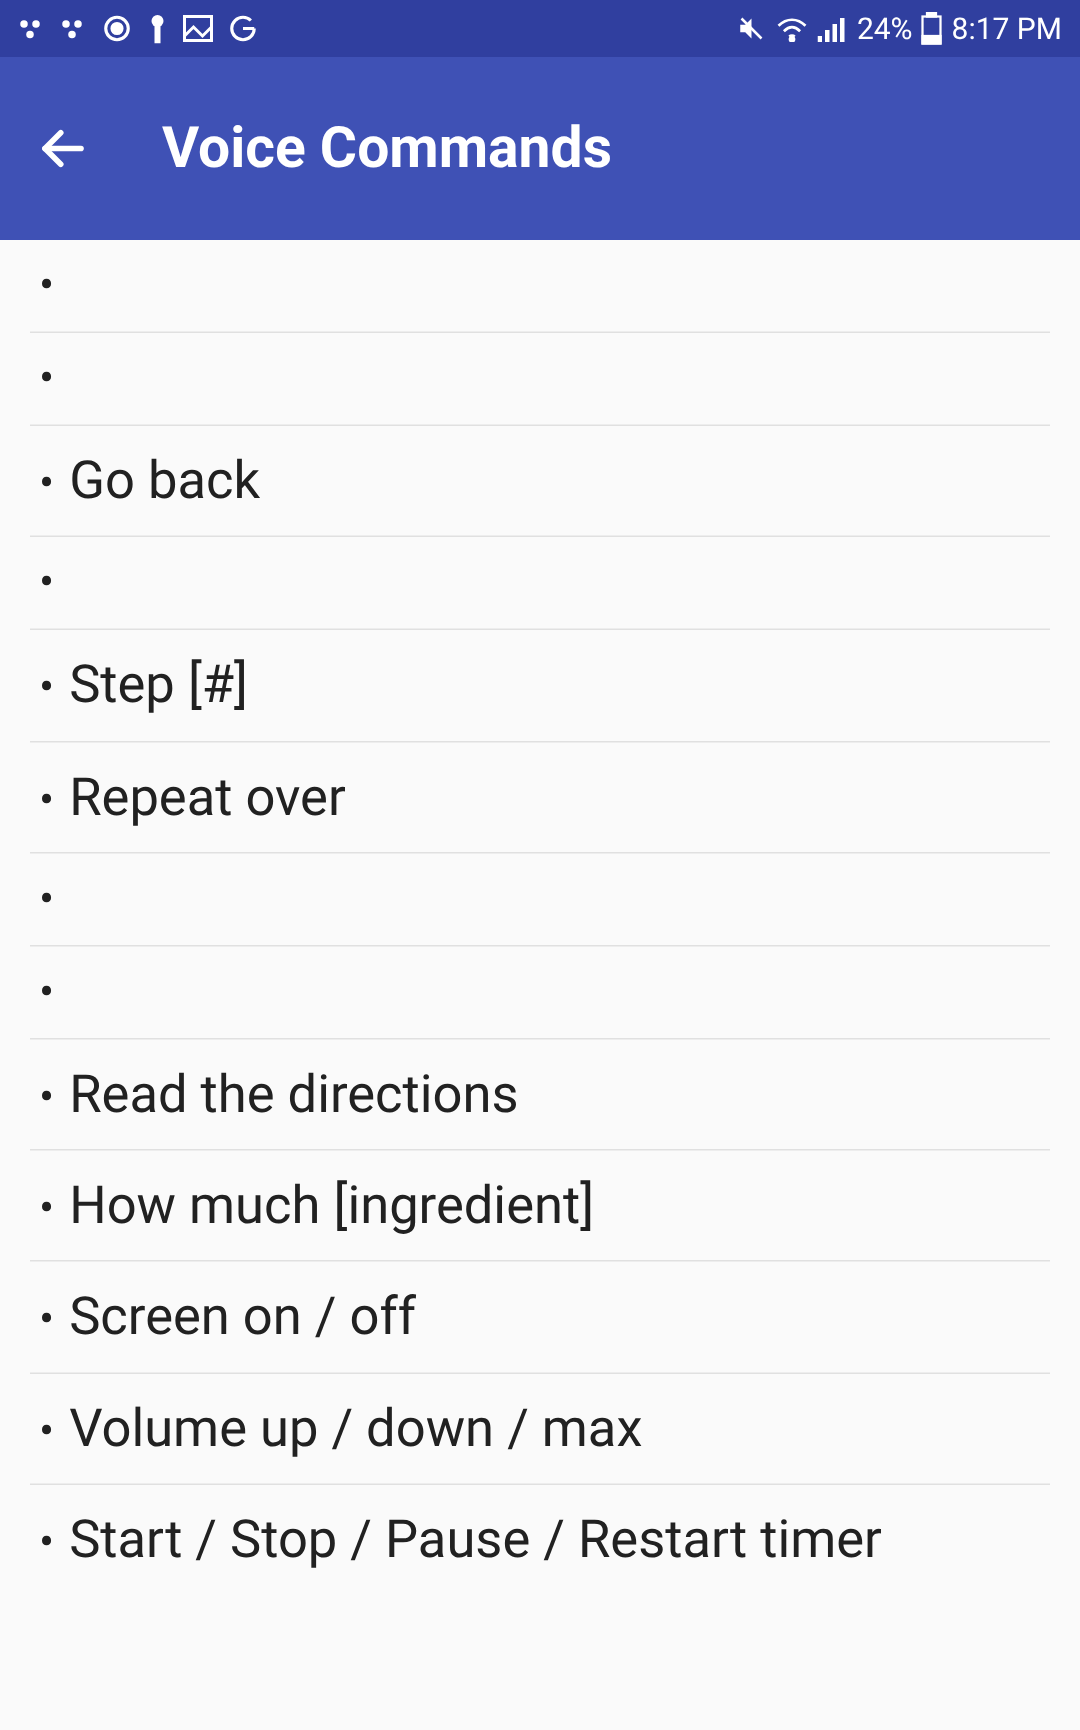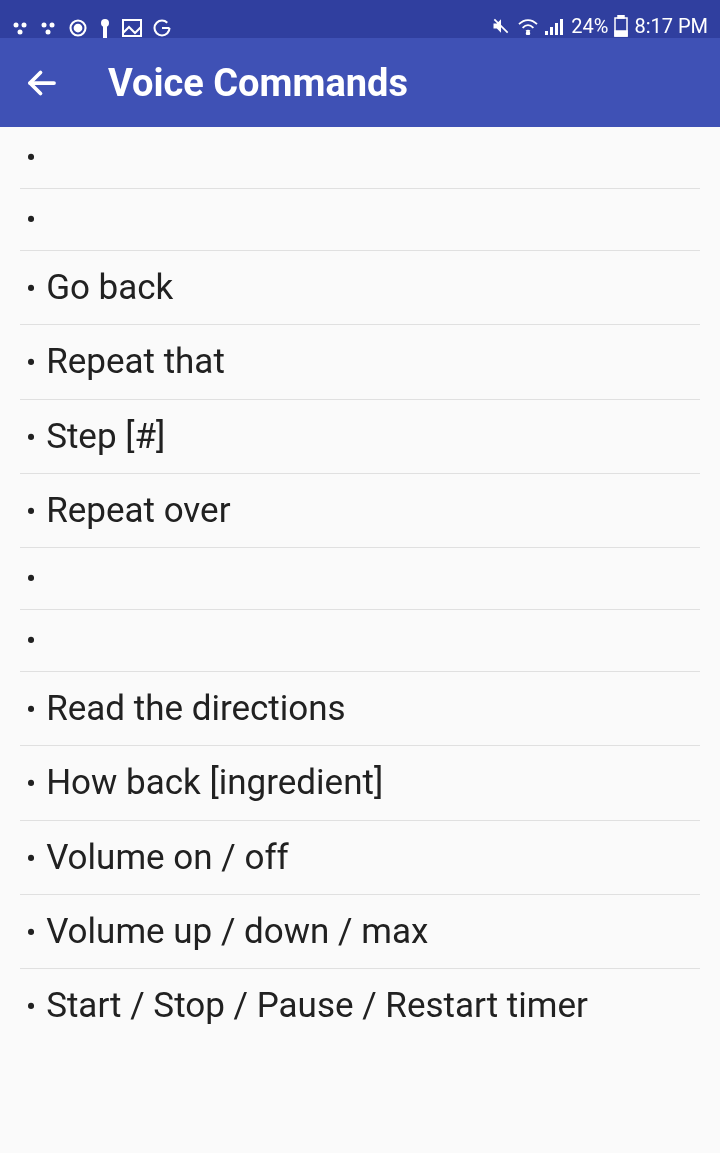--- a/index.html
+++ b/index.html
@@ -8,21 +8,21 @@
       height: 1153px;
       font-family: Roboto, -apple-system, sans-serif;
       background: #fafafa;
       overflow: hidden;
     }
     .status-bar {
       height: 38px;
       background: #303f9f;
       color: #ffffff;
       display: flex;
-      align-items: flex-end;
+      align-items: center;
       padding: 0 12px;
       font-size: 18px;
     }
     .status-left {
       display: flex;
       align-items: center;
       gap: 10px;
     }
     .status-right {
       margin-left: auto;
@@ -33,21 +33,21 @@
     .status-icon {
       display: inline-flex;
       align-items: center;
       justify-content: center;
     }
     .status-text {
       font-size: 20px;
       font-weight: 400;
     }
     .app-bar {
-      height: 89px;
+      height: 122px;
       background: #3f51b5;
       display: flex;
       align-items: center;
       padding: 0 24px;
       gap: 48px;
     }
     .back-arrow {
       color: #ffffff;
       display: flex;
       align-items: center;
@@ -172,21 +172,20 @@
   </div>
   <div class="list-item">
     <span class="bullet">•</span>
   </div>
   <div class="list-item">
     <span class="bullet">•</span>
     <span class="item-text">Go back</span>
   </div>
   <div class="list-item">
     <span class="bullet">•</span>
-    <span class="item-text">Repeat that</span>
   </div>
   <div class="list-item">
     <span class="bullet">•</span>
     <span class="item-text">Step [#]</span>
   </div>
   <div class="list-item">
     <span class="bullet">•</span>
     <span class="item-text">Repeat over</span>
   </div>
   <div class="list-item">
@@ -194,25 +193,25 @@
   </div>
   <div class="list-item">
     <span class="bullet">•</span>
   </div>
   <div class="list-item">
     <span class="bullet">•</span>
     <span class="item-text">Read the directions</span>
   </div>
   <div class="list-item">
     <span class="bullet">•</span>
-    <span class="item-text">How back [ingredient]</span>
-  </div>
-  <div class="list-item">
-    <span class="bullet">•</span>
-    <span class="item-text">Volume on / off</span>
+    <span class="item-text">How much [ingredient]</span>
+  </div>
+  <div class="list-item">
+    <span class="bullet">•</span>
+    <span class="item-text">Screen on / off</span>
   </div>
   <div class="list-item">
     <span class="bullet">•</span>
     <span class="item-text">Volume up / down / max</span>
   </div>
   <div class="list-item">
     <span class="bullet">•</span>
     <span class="item-text">Start / Stop / Pause / Restart timer</span>
   </div>
 </div>

